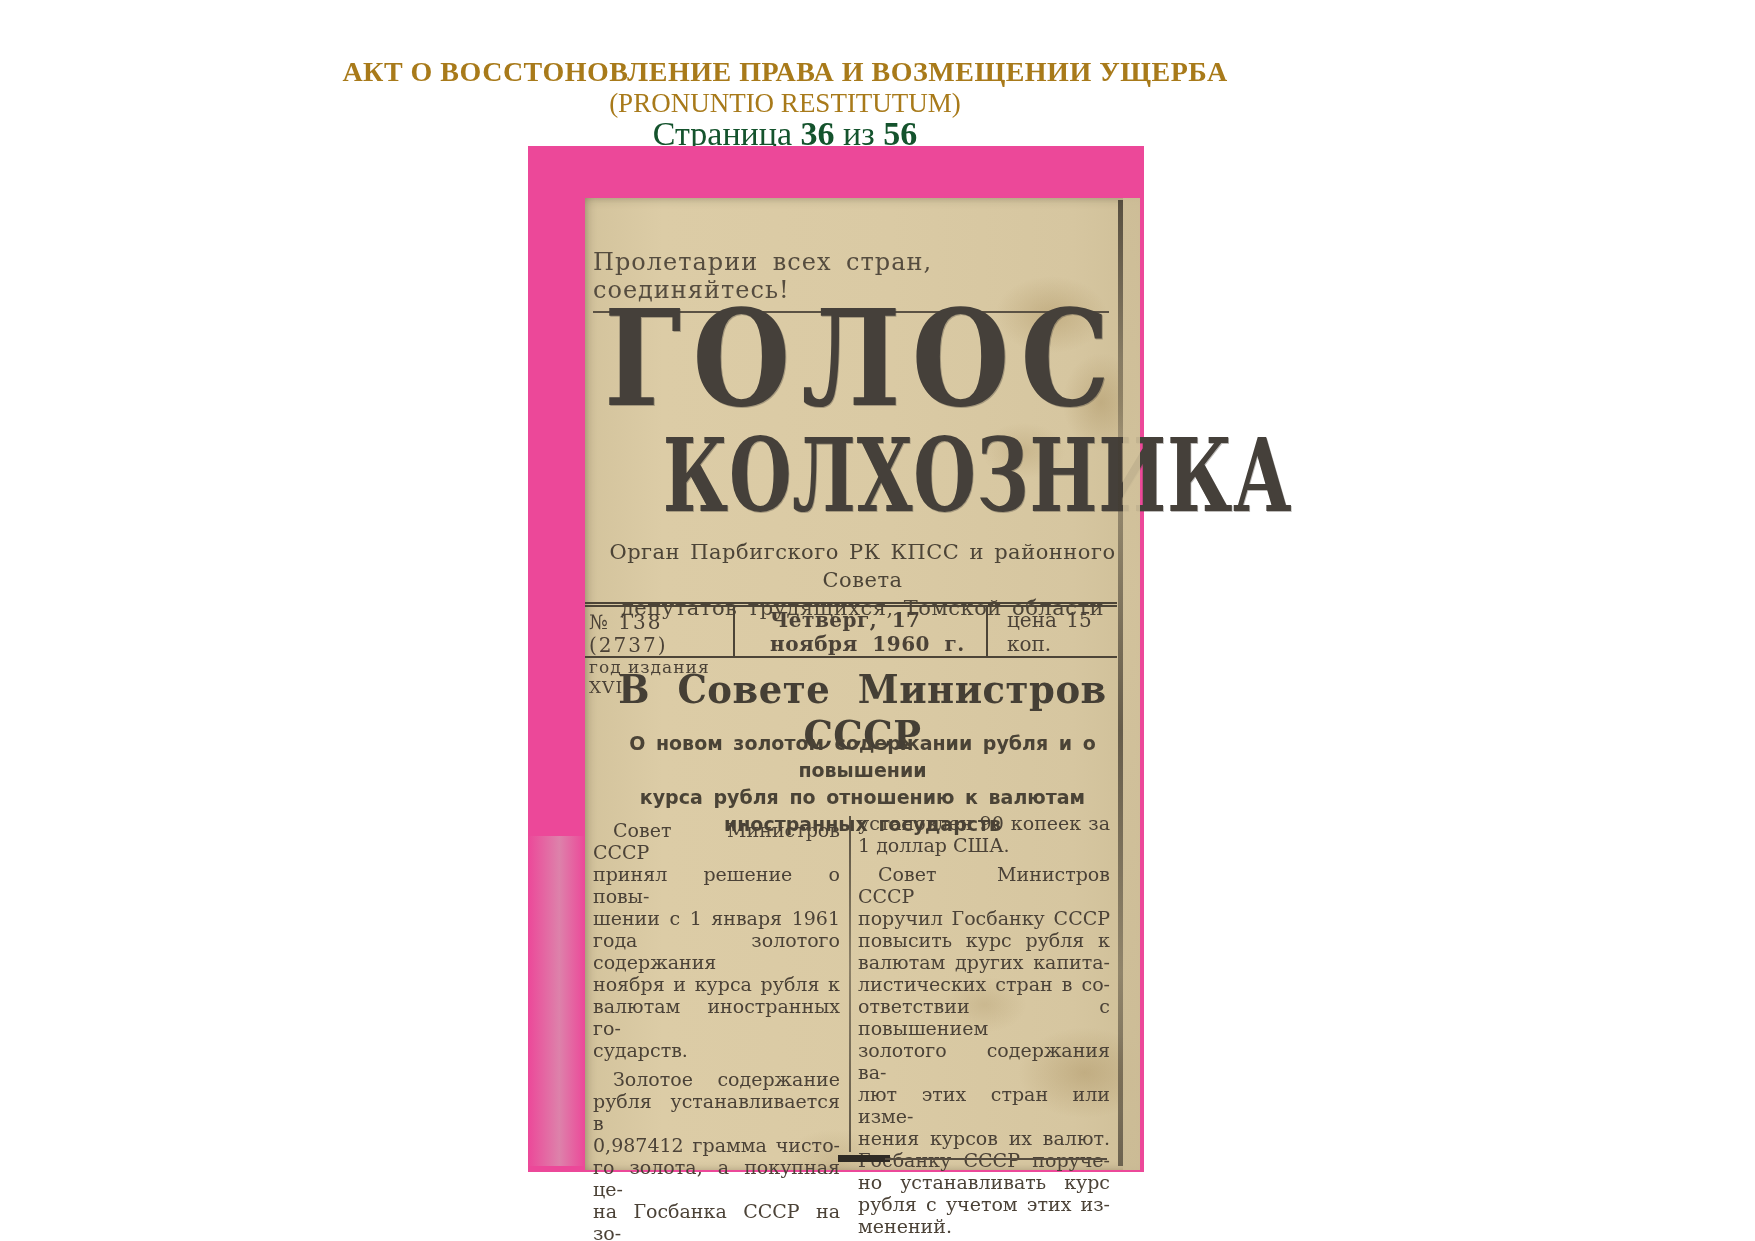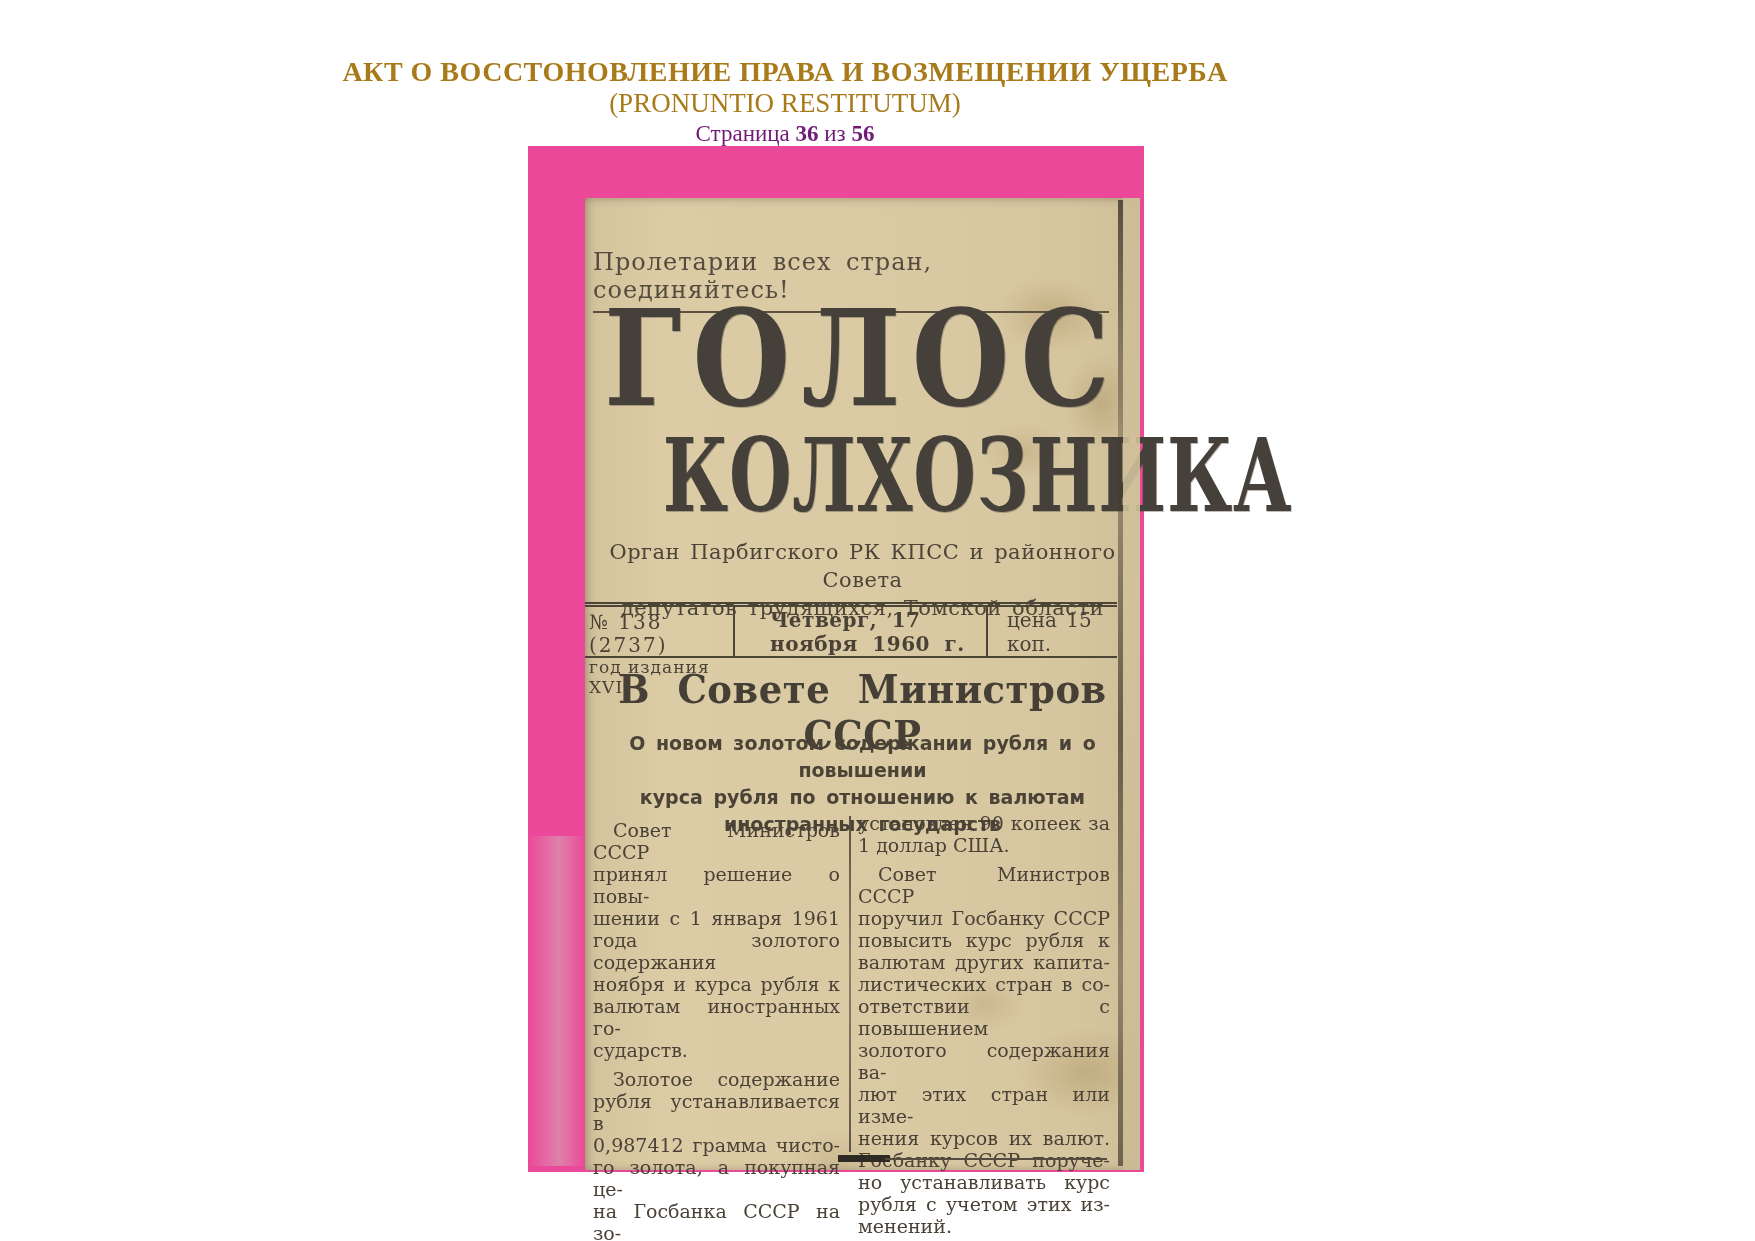--- a/index.html
+++ b/index.html
@@ -28,22 +28,22 @@
     line-height: 32px;
     letter-spacing: 0.5px;
   }
   .doc-title-2 {
     color: #a87a1a;
     font-weight: normal;
     font-size: 27px;
     line-height: 31px;
   }
   .doc-pager {
-    color: #701a75;
-    font-size: 23px;
+    color: #14532d;
+    font-size: 34px;
     line-height: 30px;
   }
   .doc-pager b { font-weight: bold; }
 
   
   .scan {
     position: absolute;
     left: 528px; top: 146px;
     width: 616px; height: 1026px;
     background: #ec4899;

